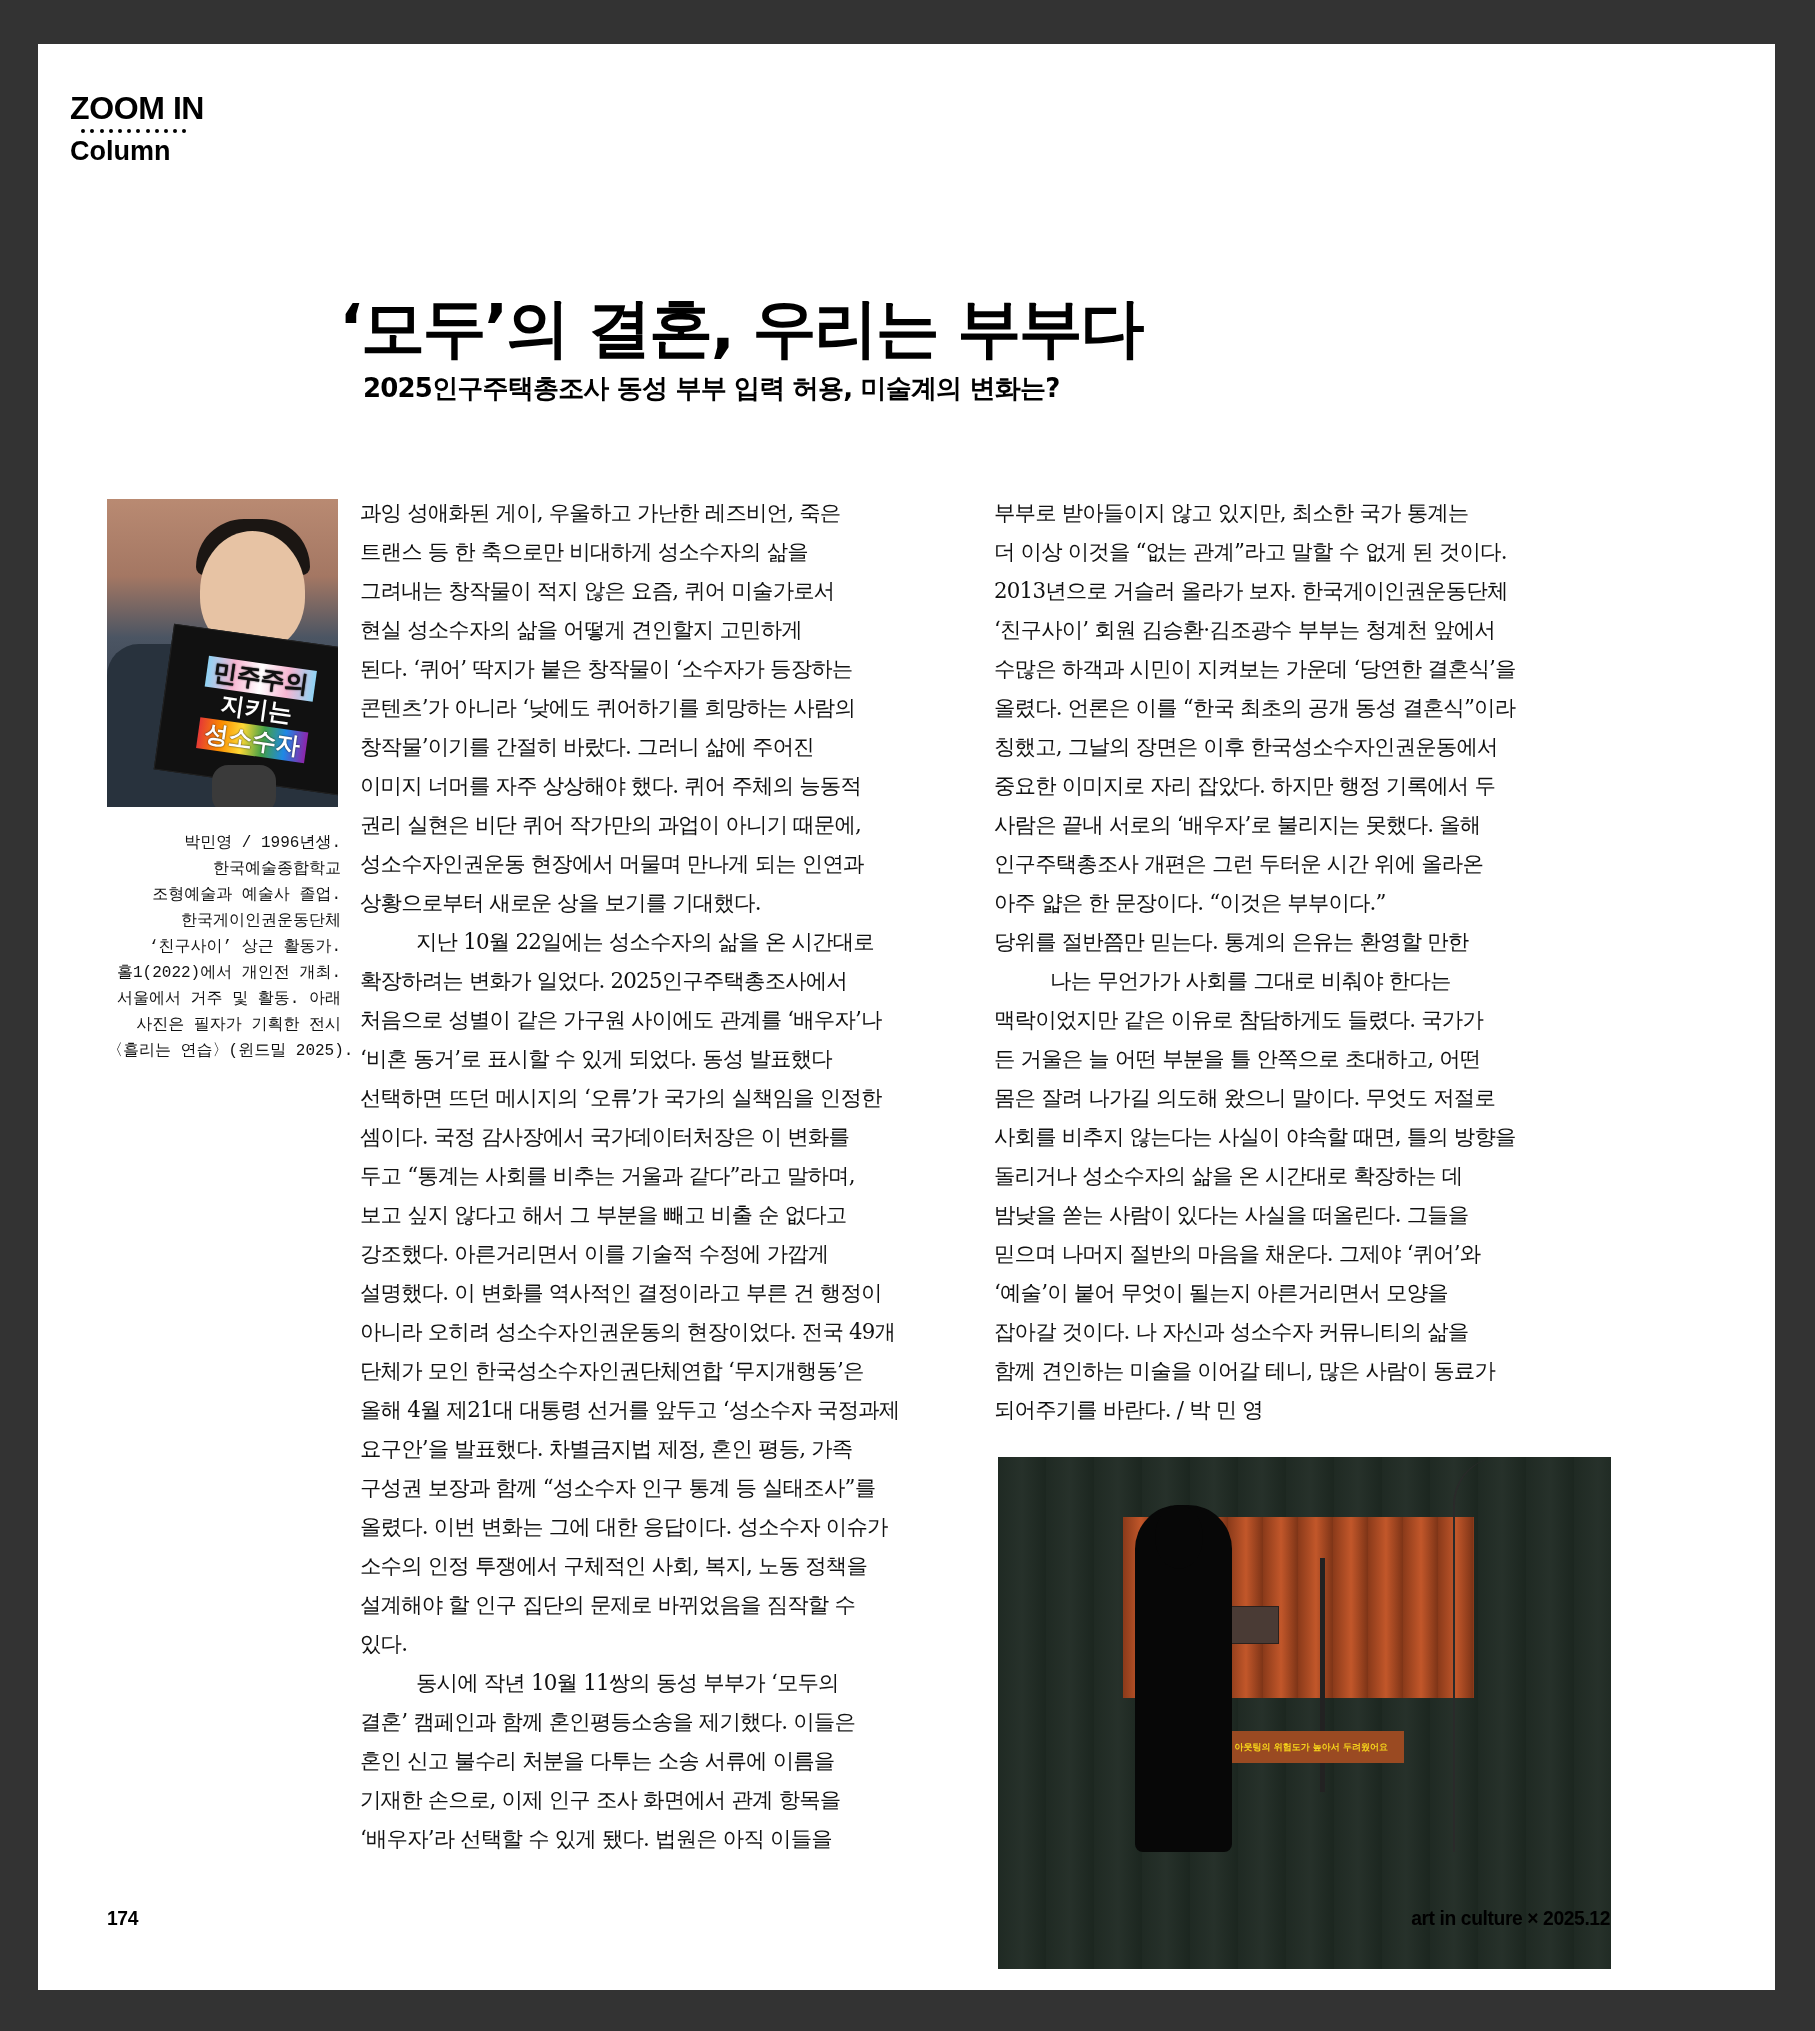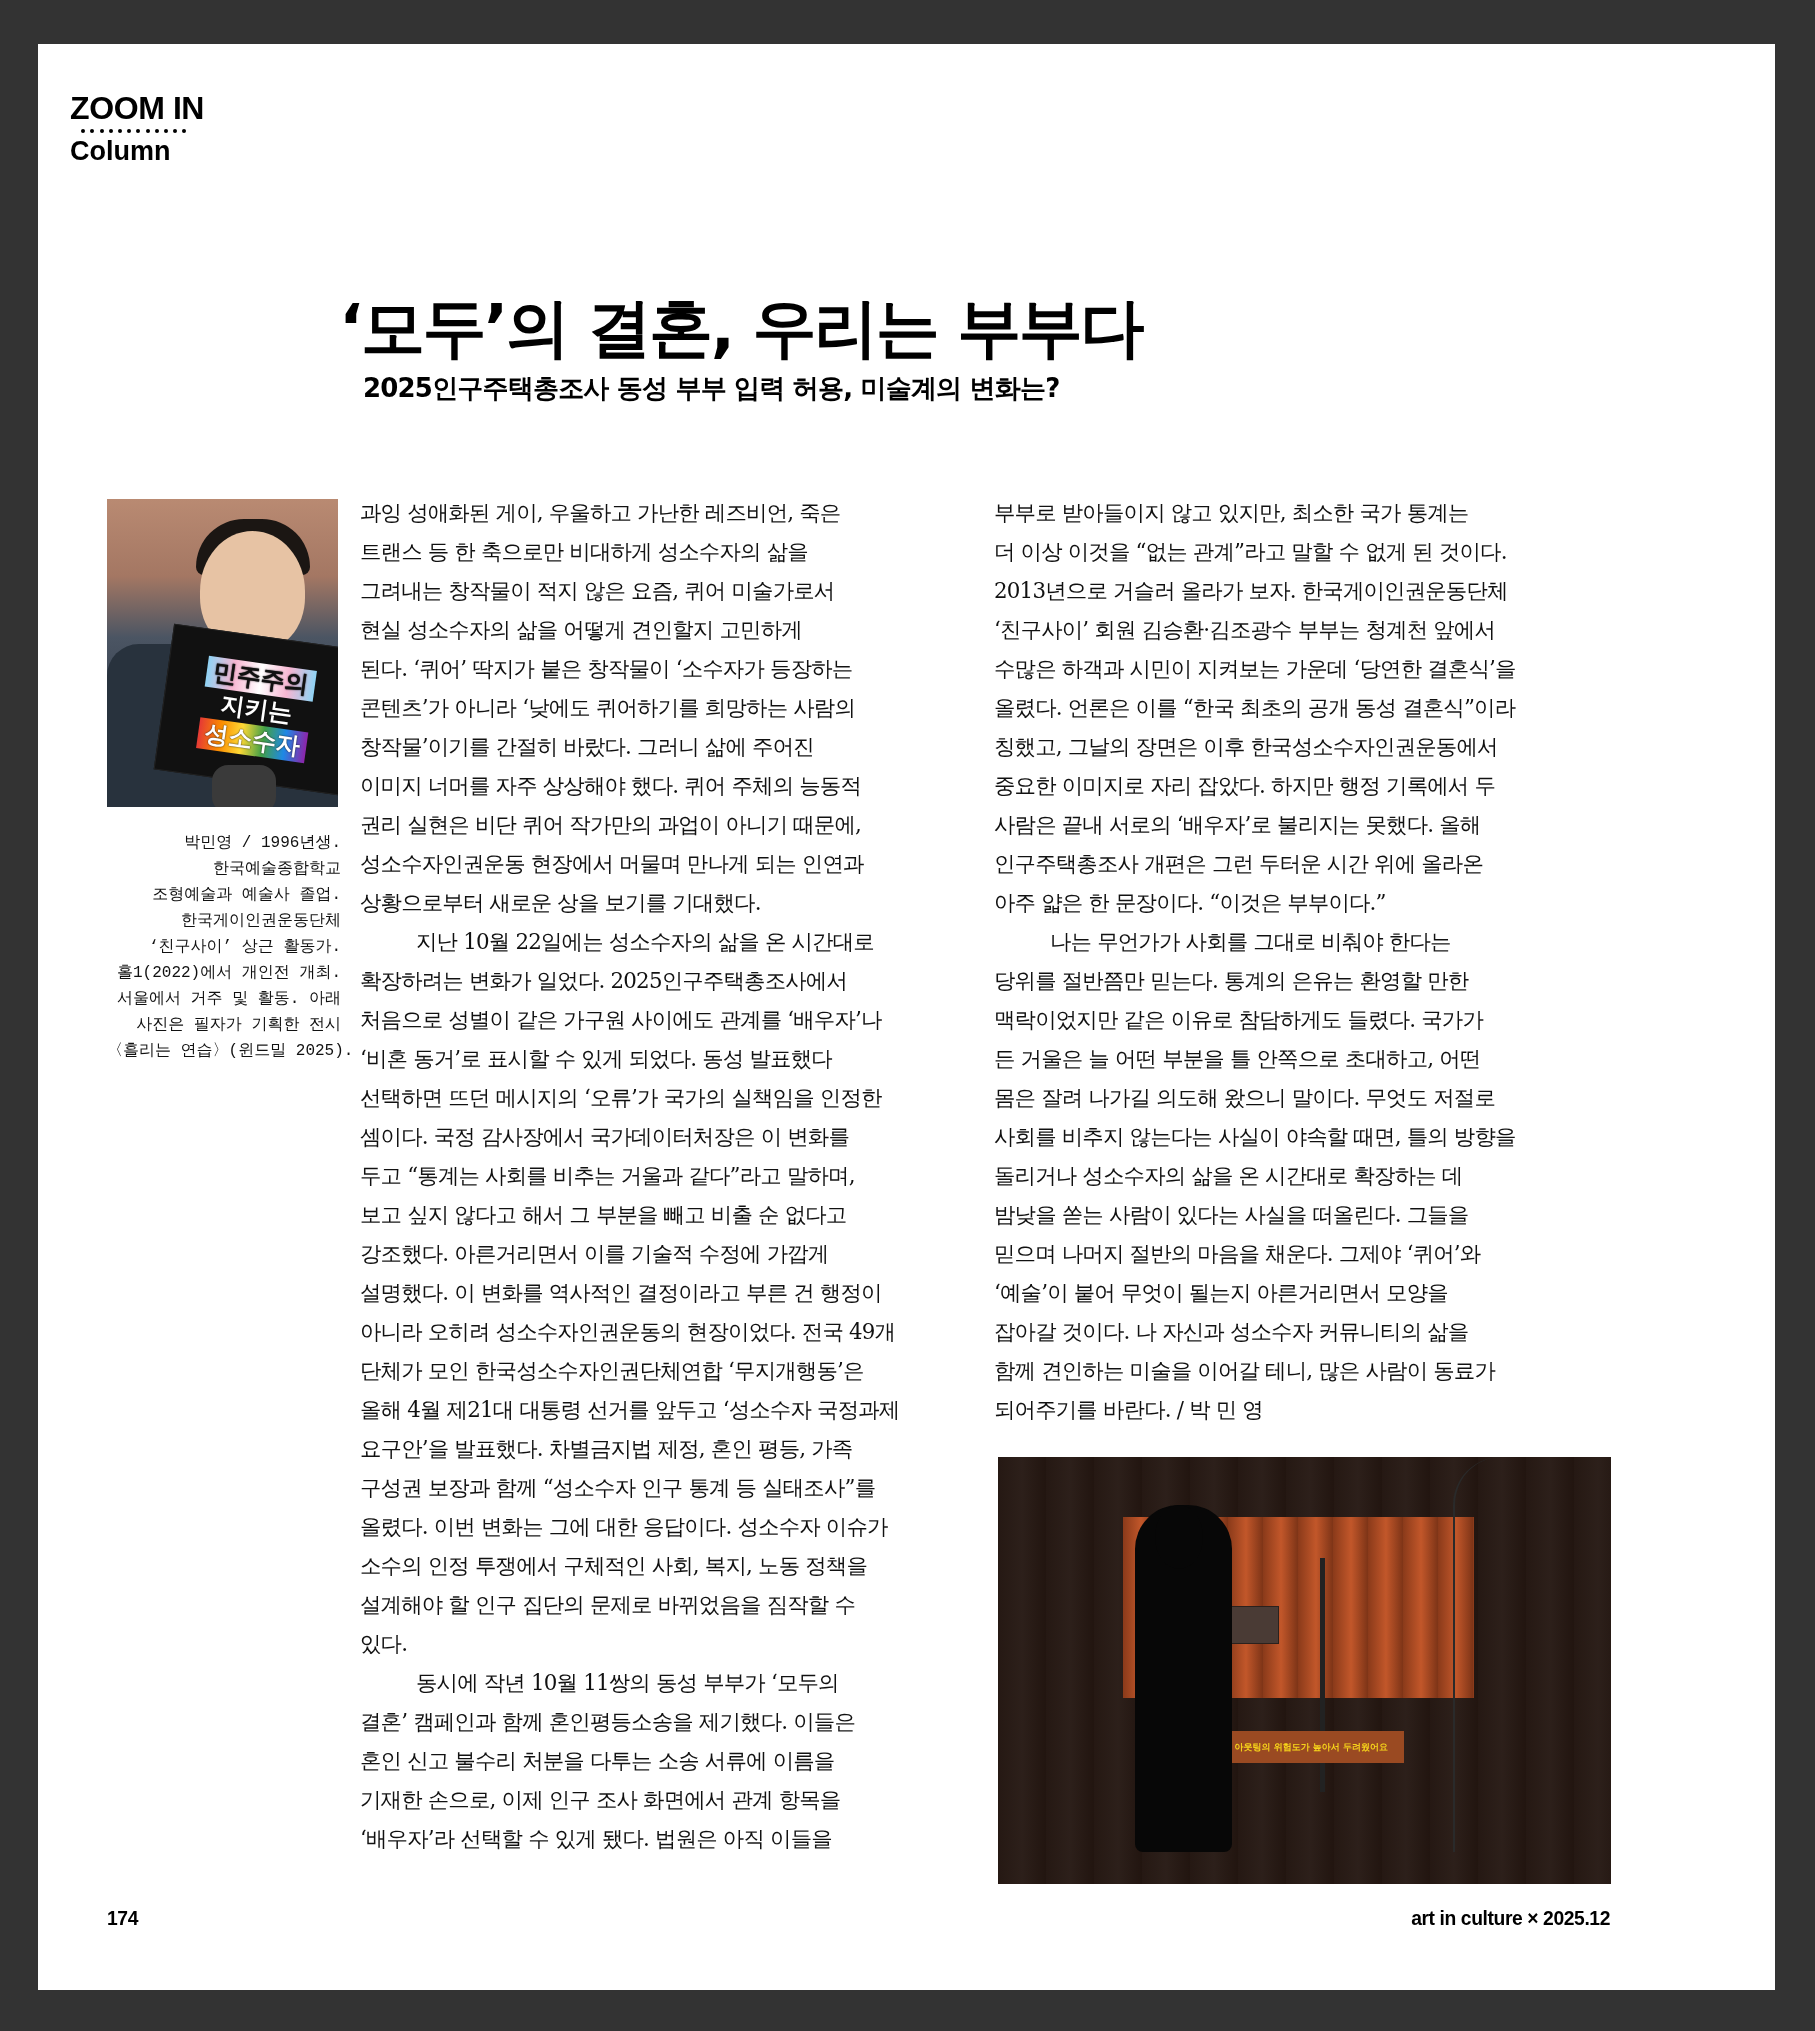--- a/index.html
+++ b/index.html
@@ -54,21 +54,21 @@
   .col {
     position:absolute; font-family:"DejaVu Serif", serif; font-size:21.4px; line-height:39px;
     color:#111; letter-spacing:-0.8px;
   }
   .col .line { white-space:nowrap; height:39px; }
   .col .indent { padding-left:56px; }
   .col-1 { left:360px; top:493px; width:597px; }
   .col-2 { left:994px; top:493px; width:629px; }
 
   .photo {
-    position:absolute; left:998px; top:1457px; width:613px; height:427px; background:#c2410c; overflow:hidden;
+    position:absolute; left:998px; top:1457px; width:613px; height:512px; background:#86efac; overflow:hidden;
   }
   .photo .curtain { position:absolute; inset:0;
     background:repeating-linear-gradient(90deg,#141414 0px,#1c1c1c 24px,#101010 48px); opacity:.9; }
   .photo .screen {
     position:absolute; left:125px; top:60px; width:351px; height:181px;
     background:repeating-linear-gradient(90deg,#8a3a1a 0px,#c2572a 18px,#7d3417 35px);
   }
   .photo .mouth { position:absolute; left:206px; top:149px; width:73px; height:36px; background:#4a3b35; border:0.8px solid #2b211d; }
   .photo .subbar {
     position:absolute; left:197px; top:274px; width:193px; height:32px; background:#9a4a22;
@@ -183,22 +183,22 @@
     <div class="line">더 이상 이것을 “없는 관계”라고 말할 수 없게 된 것이다.</div>
     <div class="line">2013년으로 거슬러 올라가 보자. 한국게이인권운동단체</div>
     <div class="line">‘친구사이’ 회원 김승환·김조광수 부부는 청계천 앞에서</div>
     <div class="line">수많은 하객과 시민이 지켜보는 가운데 ‘당연한 결혼식’을</div>
     <div class="line">올렸다. 언론은 이를 “한국 최초의 공개 동성 결혼식”이라</div>
     <div class="line">칭했고, 그날의 장면은 이후 한국성소수자인권운동에서</div>
     <div class="line">중요한 이미지로 자리 잡았다. 하지만 행정 기록에서 두</div>
     <div class="line">사람은 끝내 서로의 ‘배우자’로 불리지는 못했다. 올해</div>
     <div class="line">인구주택총조사 개편은 그런 두터운 시간 위에 올라온</div>
     <div class="line">아주 얇은 한 문장이다. “이것은 부부이다.”</div>
+    <div class="line">당위를 절반쯤만 믿는다. 통계의 은유는 환영할 만한</div>
     <div class="line indent">나는 무언가가 사회를 그대로 비춰야 한다는</div>
-    <div class="line">당위를 절반쯤만 믿는다. 통계의 은유는 환영할 만한</div>
     <div class="line">맥락이었지만 같은 이유로 참담하게도 들렸다. 국가가</div>
     <div class="line">든 거울은 늘 어떤 부분을 틀 안쪽으로 초대하고, 어떤</div>
     <div class="line">몸은 잘려 나가길 의도해 왔으니 말이다. 무엇도 저절로</div>
     <div class="line">사회를 비추지 않는다는 사실이 야속할 때면, 틀의 방향을</div>
     <div class="line">돌리거나 성소수자의 삶을 온 시간대로 확장하는 데</div>
     <div class="line">밤낮을 쏟는 사람이 있다는 사실을 떠올린다. 그들을</div>
     <div class="line">믿으며 나머지 절반의 마음을 채운다. 그제야 ‘퀴어’와</div>
     <div class="line">‘예술’이 붙어 무엇이 될는지 아른거리면서 모양을</div>
     <div class="line">잡아갈 것이다. 나 자신과 성소수자 커뮤니티의 삶을</div>
     <div class="line">함께 견인하는 미술을 이어갈 테니, 많은 사람이 동료가</div>

